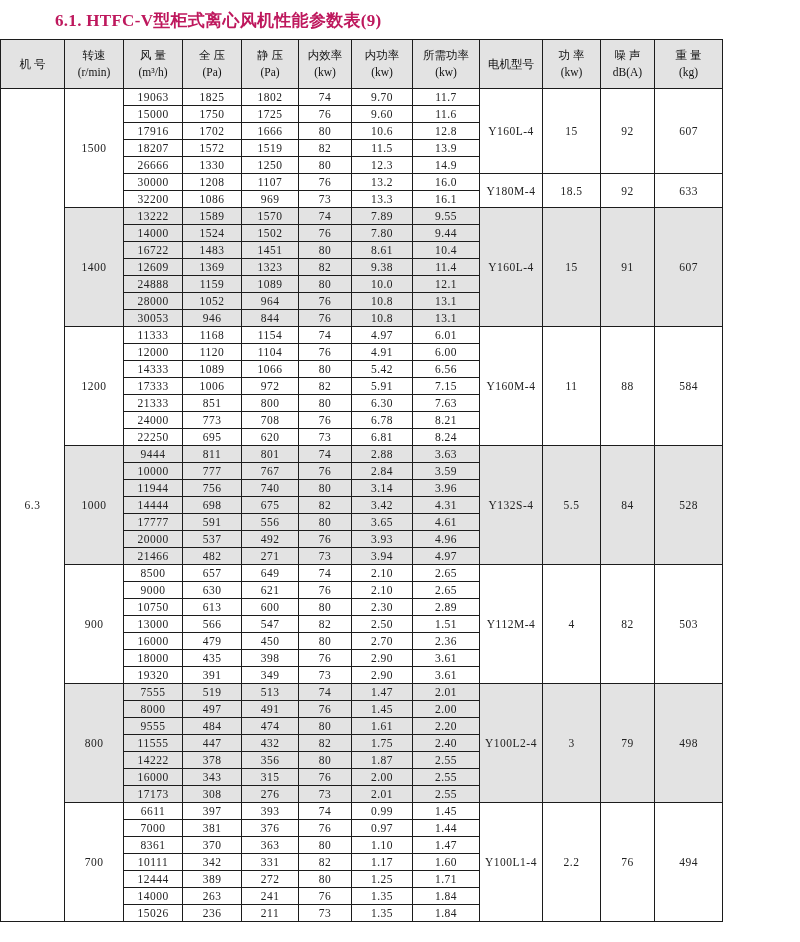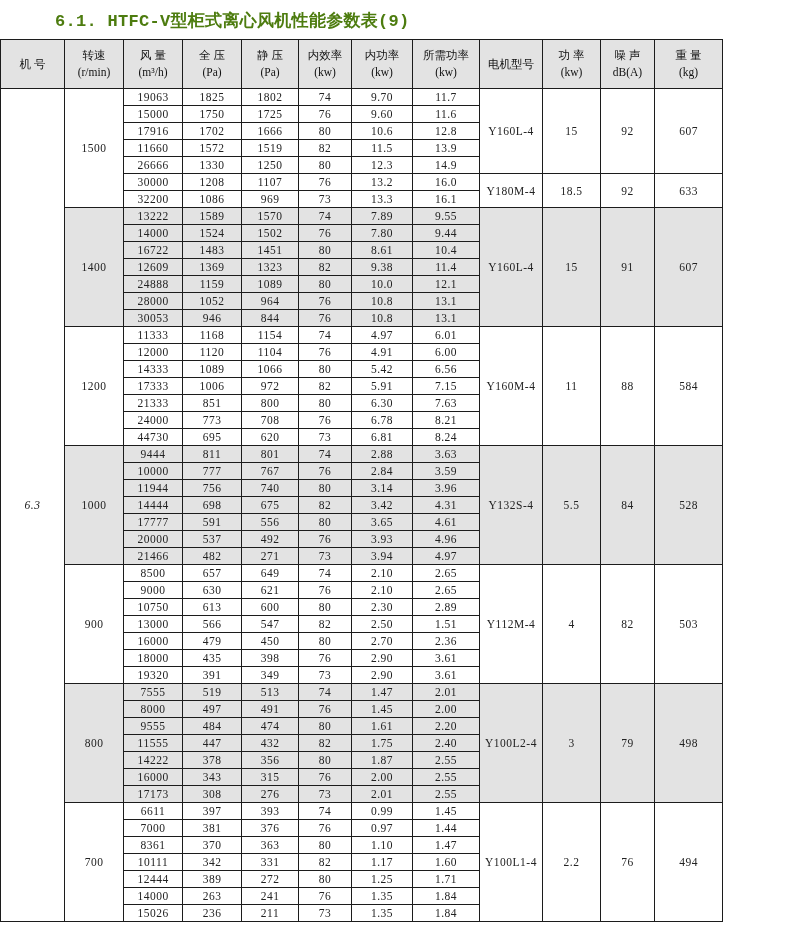--- a/index.html
+++ b/index.html
@@ -10,26 +10,26 @@
     font-family: "Liberation Serif", serif;
     color: #1a1a1a;
   }
   .page {
     position: relative;
     width: 800px;
     height: 942px;
     background: #fff;
   }
   .doc-title {
-    font-family: Liberation Mono, monospace;
+    font-family: Liberation Serif, serif;
     font-weight: bold;
     font-size: 17px;
     padding: 9px 0 7px 55px;
     letter-spacing: 0.3px;
-    color: #4d7c0f;
+    color: #be185d;
   }
   table.perf {
     border-collapse: collapse;
     table-layout: fixed;
     width: 722px;
     font-family: "Liberation Serif", serif;
   }
   table.perf th, table.perf td {
     border: 1px solid #1c1c1c;
     text-align: center;
@@ -51,21 +51,20 @@
     font-size: 11.5px;
     color: #222;
     background: #fff;
     letter-spacing: 0.5px;
   }
   table.perf td.shaded {
     background: #e3e3e3;
   }
   table.perf td.machine-cell {
     background: #fff;
-    font-style: italic;
   }
   
   col.c-machine   { width: 64px; }
   col.c-speed     { width: 59px; }
   col.c-flow      { width: 59px; }
   col.c-total     { width: 59px; }
   col.c-static    { width: 57px; }
   col.c-eff       { width: 53px; }
   col.c-intpow    { width: 61px; }
   col.c-reqpow    { width: 67px; }
@@ -170,21 +169,21 @@
         </tr>
         <tr>
           <td>17916</td>
           <td>1702</td>
           <td>1666</td>
           <td>80</td>
           <td>10.6</td>
           <td>12.8</td>
         </tr>
         <tr>
-          <td>11660</td>
+          <td>18207</td>
           <td>1572</td>
           <td>1519</td>
           <td>82</td>
           <td>11.5</td>
           <td>13.9</td>
         </tr>
         <tr>
           <td>26666</td>
           <td>1330</td>
           <td>1250</td>
@@ -320,21 +319,21 @@
         </tr>
         <tr>
           <td>24000</td>
           <td>773</td>
           <td>708</td>
           <td>76</td>
           <td>6.78</td>
           <td>8.21</td>
         </tr>
         <tr>
-          <td>44730</td>
+          <td>22250</td>
           <td>695</td>
           <td>620</td>
           <td>73</td>
           <td>6.81</td>
           <td>8.24</td>
         </tr>
         <tr>
           <td rowspan="7" class="shaded">1000</td>
           <td class="shaded">9444</td>
           <td class="shaded">811</td>

